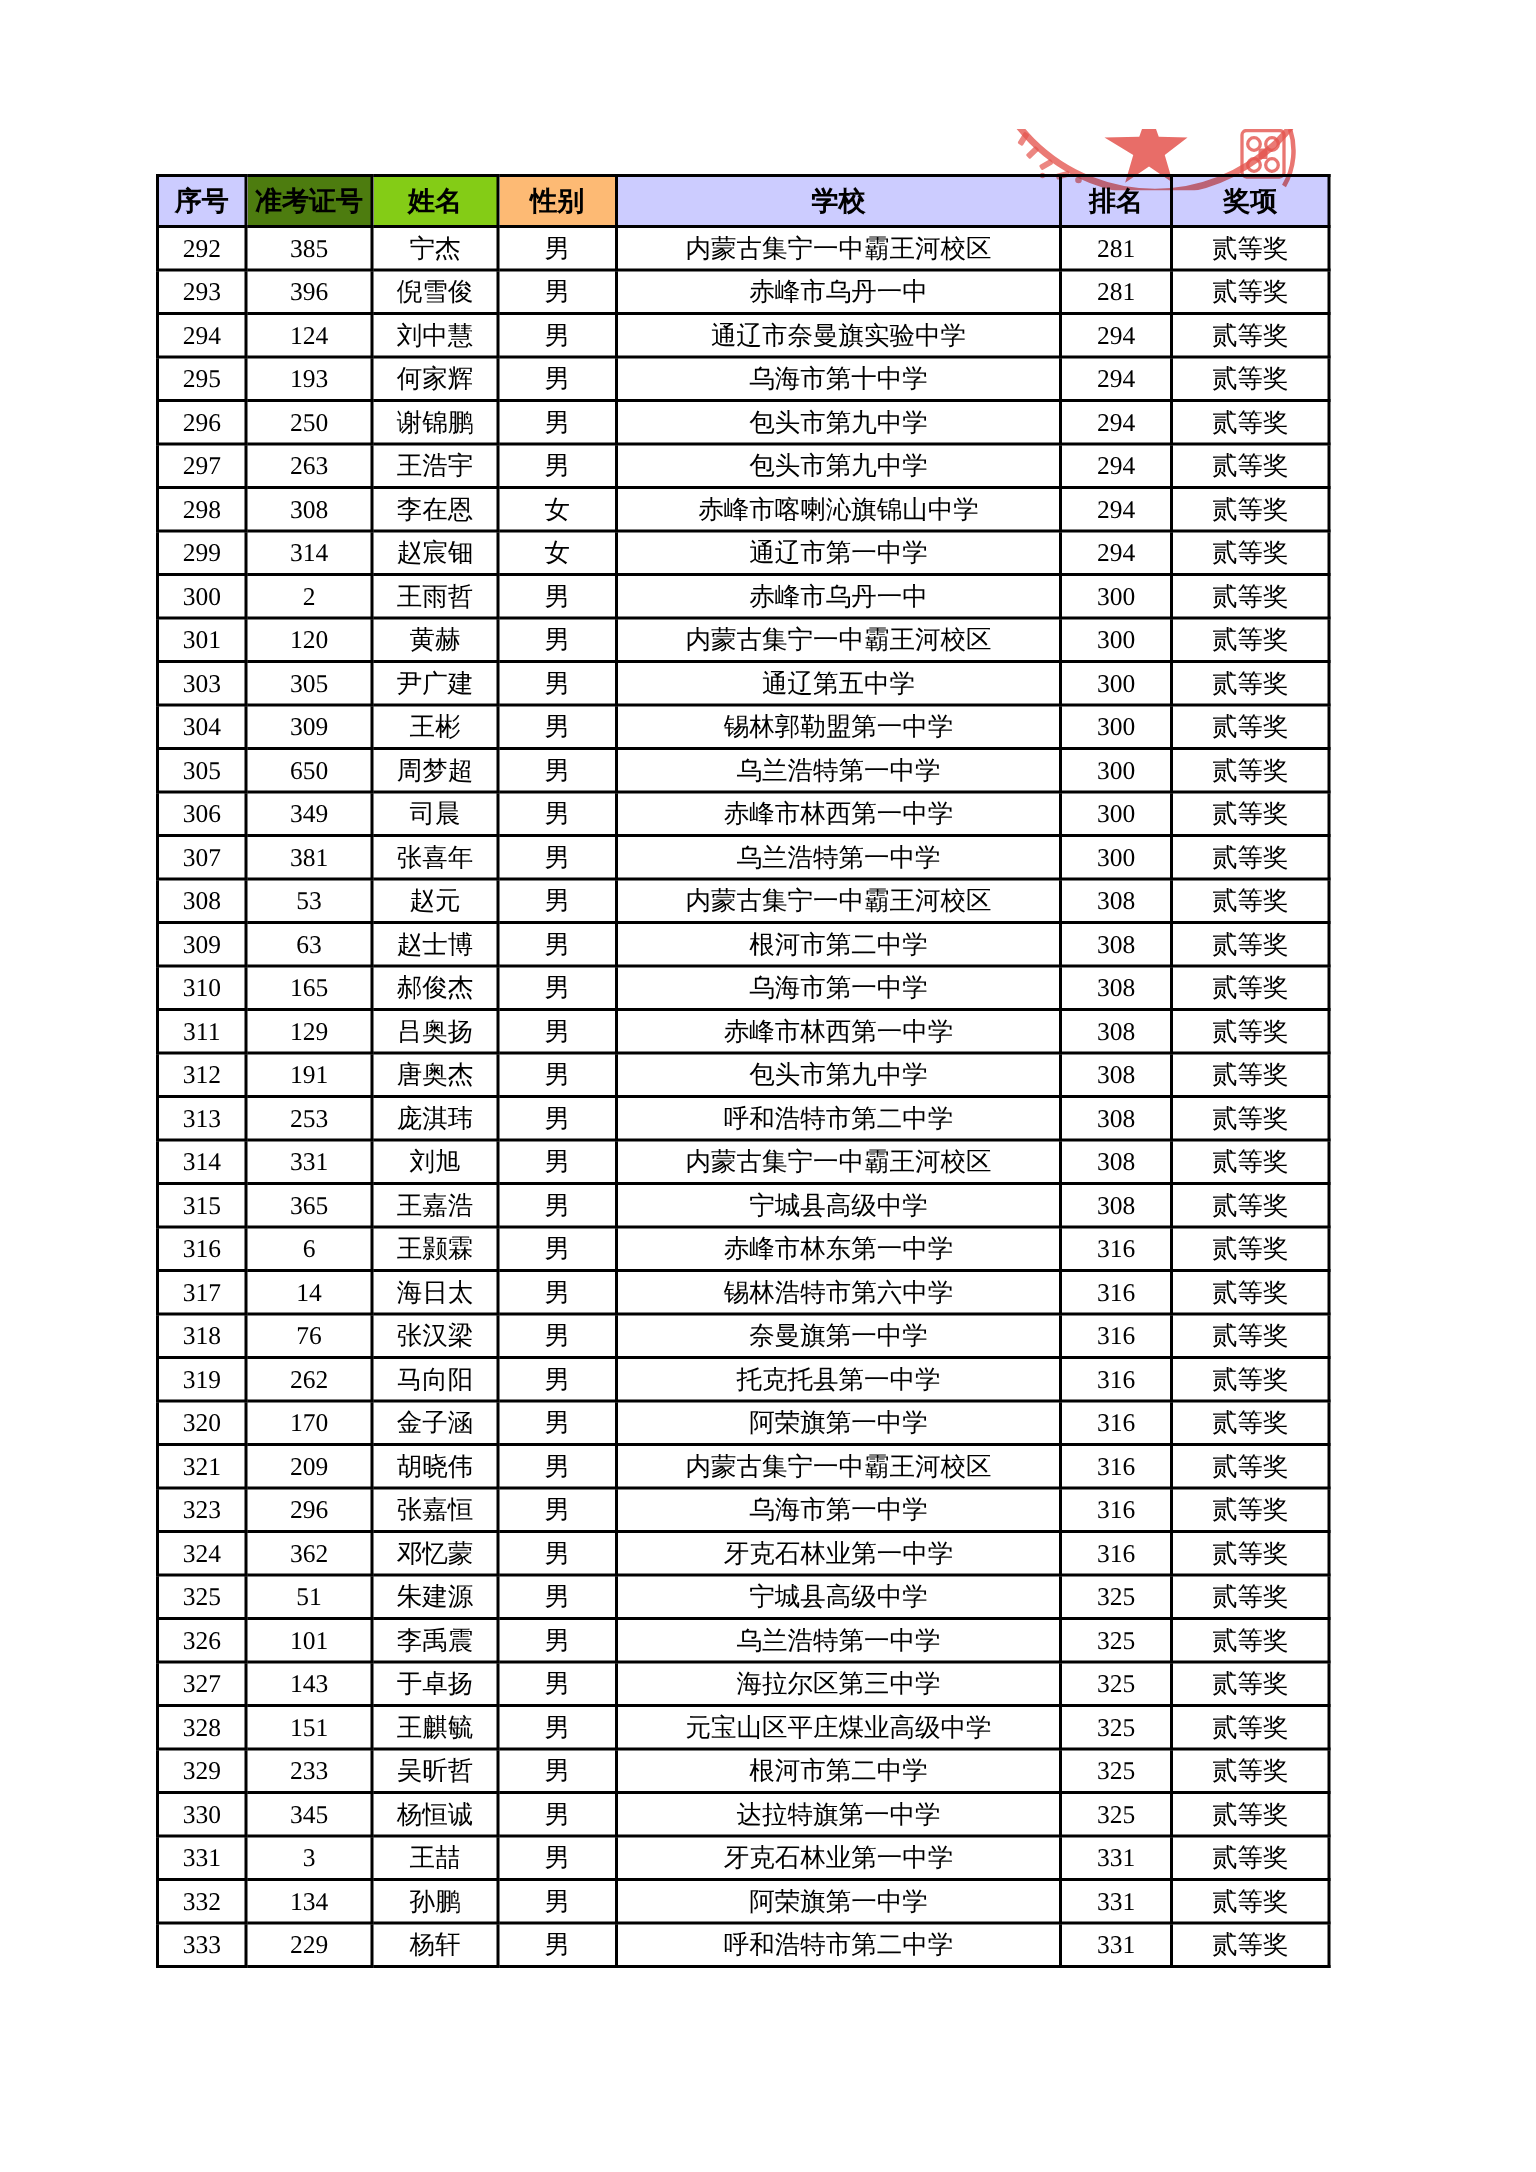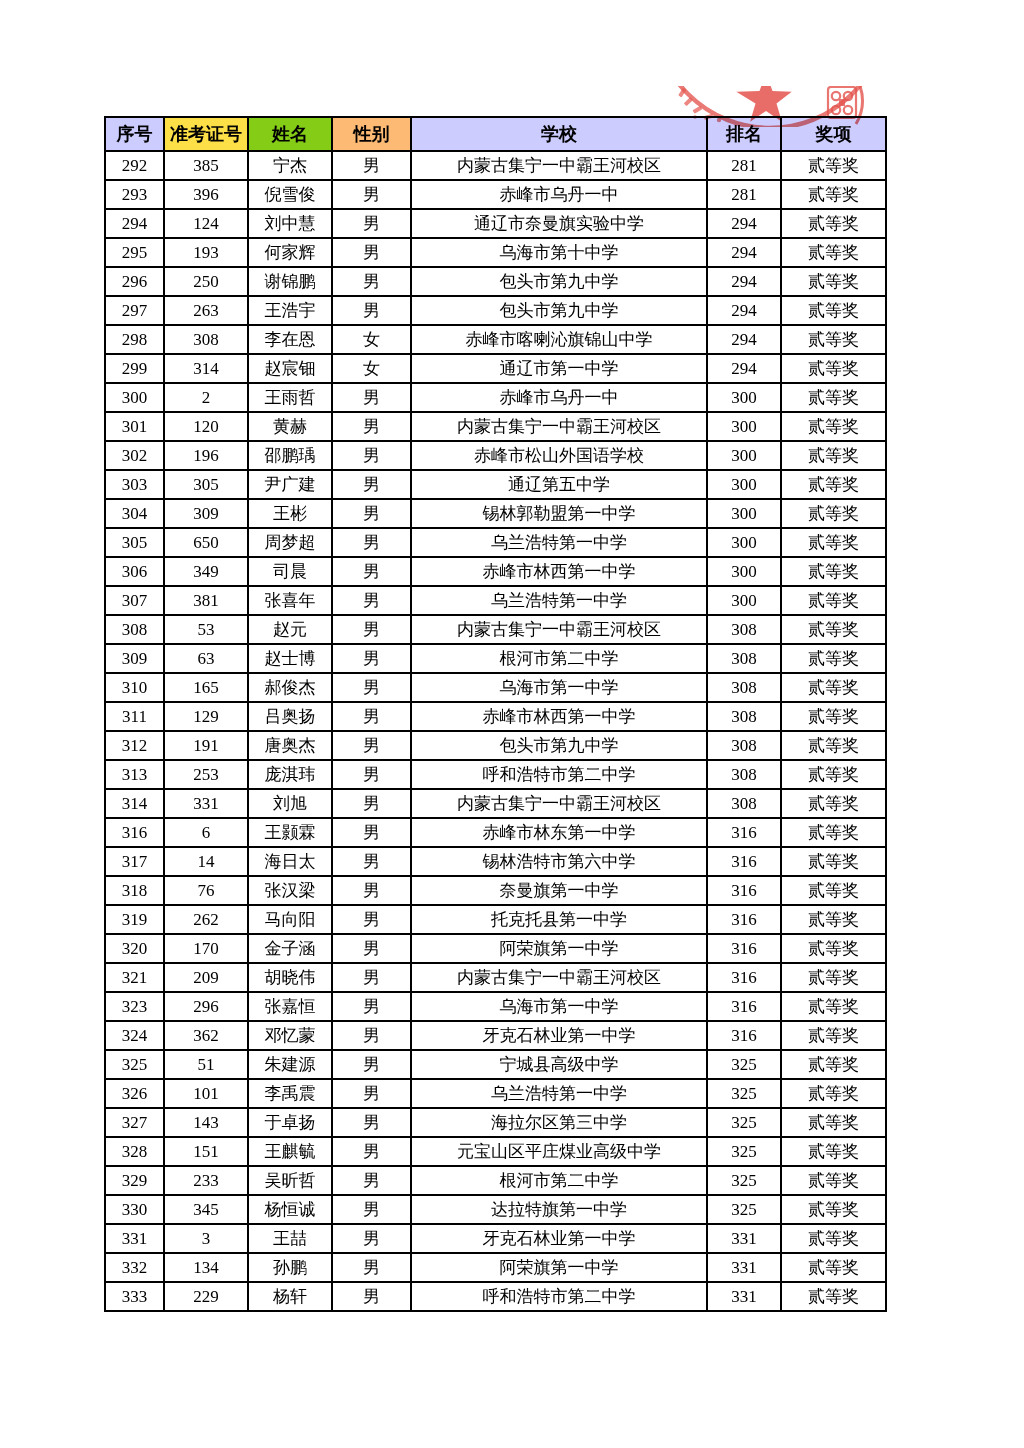--- a/index.html
+++ b/index.html
@@ -64,21 +64,21 @@
         <col style="width: 84px;">
         <col style="width: 84px;">
         <col style="width: 79px;">
         <col style="width: 296px;">
         <col style="width: 74px;">
         <col style="width: 105px;">
     </colgroup>
     <thead>
       <tr>
         <th style="background: rgb(204, 204, 255);">序号</th>
-        <th style="background: #fde047;">准考证号</th>
+        <th style="background: #4d7c0f;">准考证号</th>
         <th style="background: #84cc16;">姓名</th>
         <th style="background: #fdba74;">性别</th>
         <th style="background: rgb(204, 204, 255);">学校</th>
         <th style="background: rgb(204, 204, 255);">排名</th>
         <th style="background: rgb(204, 204, 255);">奖项</th>
       </tr>
     </thead>
     <tbody>
         <tr>
           <td>292</td>
@@ -164,29 +164,20 @@
         <tr>
           <td>301</td>
           <td>120</td>
           <td>黄赫</td>
           <td>男</td>
           <td>内蒙古集宁一中霸王河校区</td>
           <td>300</td>
           <td>贰等奖</td>
         </tr>
         <tr>
-          <td>302</td>
-          <td>196</td>
-          <td>邵鹏瑀</td>
-          <td>男</td>
-          <td>赤峰市松山外国语学校</td>
-          <td>300</td>
-          <td>贰等奖</td>
-        </tr>
-        <tr>
           <td>303</td>
           <td>305</td>
           <td>尹广建</td>
           <td>男</td>
           <td>通辽第五中学</td>
           <td>300</td>
           <td>贰等奖</td>
         </tr>
         <tr>
           <td>304</td>
@@ -277,20 +268,29 @@
           <td>呼和浩特市第二中学</td>
           <td>308</td>
           <td>贰等奖</td>
         </tr>
         <tr>
           <td>314</td>
           <td>331</td>
           <td>刘旭</td>
           <td>男</td>
           <td>内蒙古集宁一中霸王河校区</td>
+          <td>308</td>
+          <td>贰等奖</td>
+        </tr>
+        <tr>
+          <td>315</td>
+          <td>365</td>
+          <td>王嘉浩</td>
+          <td>男</td>
+          <td>宁城县高级中学</td>
           <td>308</td>
           <td>贰等奖</td>
         </tr>
         <tr>
           <td>316</td>
           <td>6</td>
           <td>王颢霖</td>
           <td>男</td>
           <td>赤峰市林东第一中学</td>
           <td>316</td>

